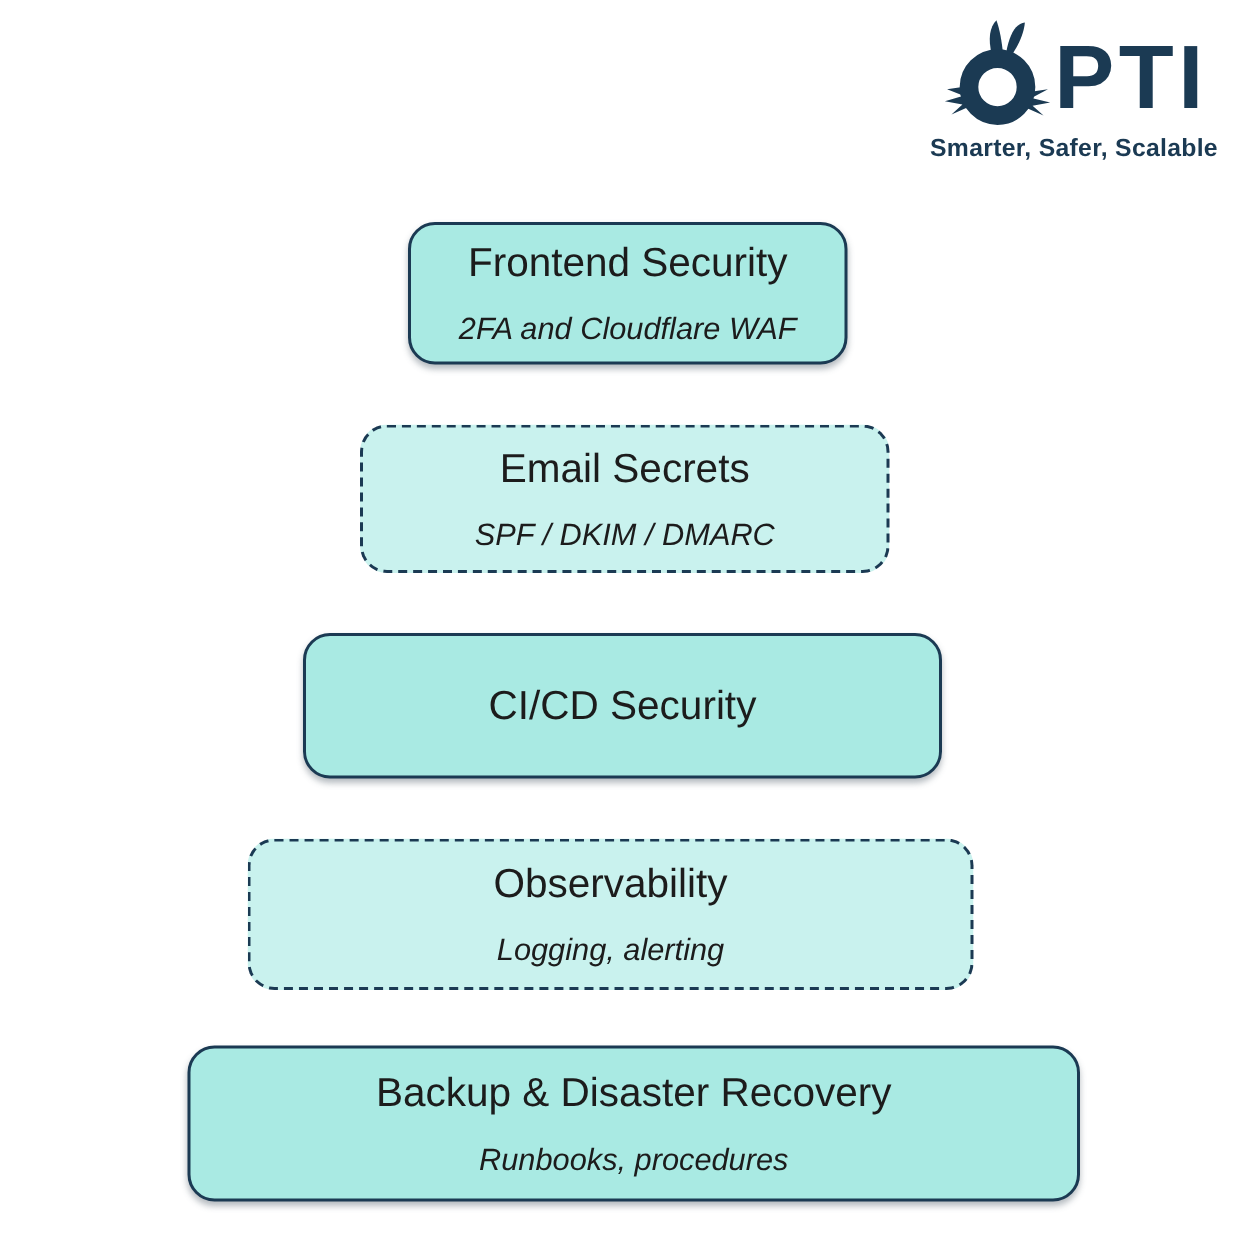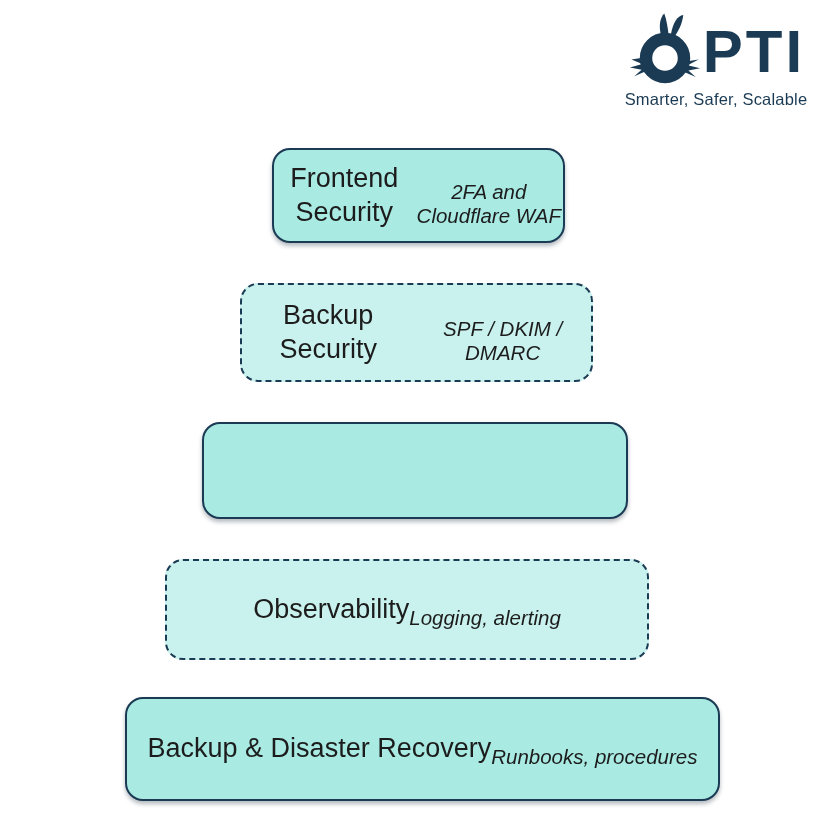--- a/index.html
+++ b/index.html
@@ -22,29 +22,29 @@
     position:absolute;top:12px;right:16px;width:196px;
     display:flex;flex-direction:column;align-items:center;
   }
   .logo-row{display:flex;align-items:center;gap:0;}
   .mascot{width:76px;height:76px;flex:0 0 auto;}
   .brand{
     font-size:60px;font-weight:bold;color:var(--navy);
     letter-spacing:3px;line-height:1;padding-top:4px;
   }
   .tagline{
-    margin-top:2px;font-size:16.5px;font-weight:normal;color:var(--navy);
+    margin-top:2px;font-size:16.5px;font-weight:bold;color:var(--navy);
     letter-spacing:0.2px;white-space:nowrap;
   }
 
   
   .layer{
     position:absolute;
-    display:flex;flex-direction:row;align-items:center;justify-content:center;
-    text-align:center;border-radius:18px;
+    display:flex;flex-direction:column;align-items:center;justify-content:center;
+    border-radius:18px;
   }
   .layer.solid{
     background:var(--solid-fill);
     border:2.5px solid var(--navy);
     box-shadow:0 3px 4px rgba(90,105,115,0.45);
   }
   .layer.dashed{
     background:var(--dashed-fill);
     border:2.5px dashed var(--navy);
   }
@@ -80,25 +80,26 @@
   </div>
   <div class="tagline">Smarter, Safer, Scalable</div>
 </div>
 
 <div class="layer solid l1">
   <div class="layer-title">Frontend Security</div>
   <div class="layer-subtitle">2FA and Cloudflare WAF</div>
 </div>
 
 <div class="layer dashed l2">
-  <div class="layer-title">Backup Security</div>
+  <div class="layer-title">Email Secrets</div>
   <div class="layer-subtitle">SPF / DKIM / DMARC</div>
 </div>
 
 <div class="layer solid l3">
+  <div class="layer-title">CI/CD Security</div>
 </div>
 
 <div class="layer dashed l4">
   <div class="layer-title">Observability</div>
   <div class="layer-subtitle">Logging, alerting</div>
 </div>
 
 <div class="layer solid l5">
   <div class="layer-title">Backup &amp; Disaster Recovery</div>
   <div class="layer-subtitle">Runbooks, procedures</div>

